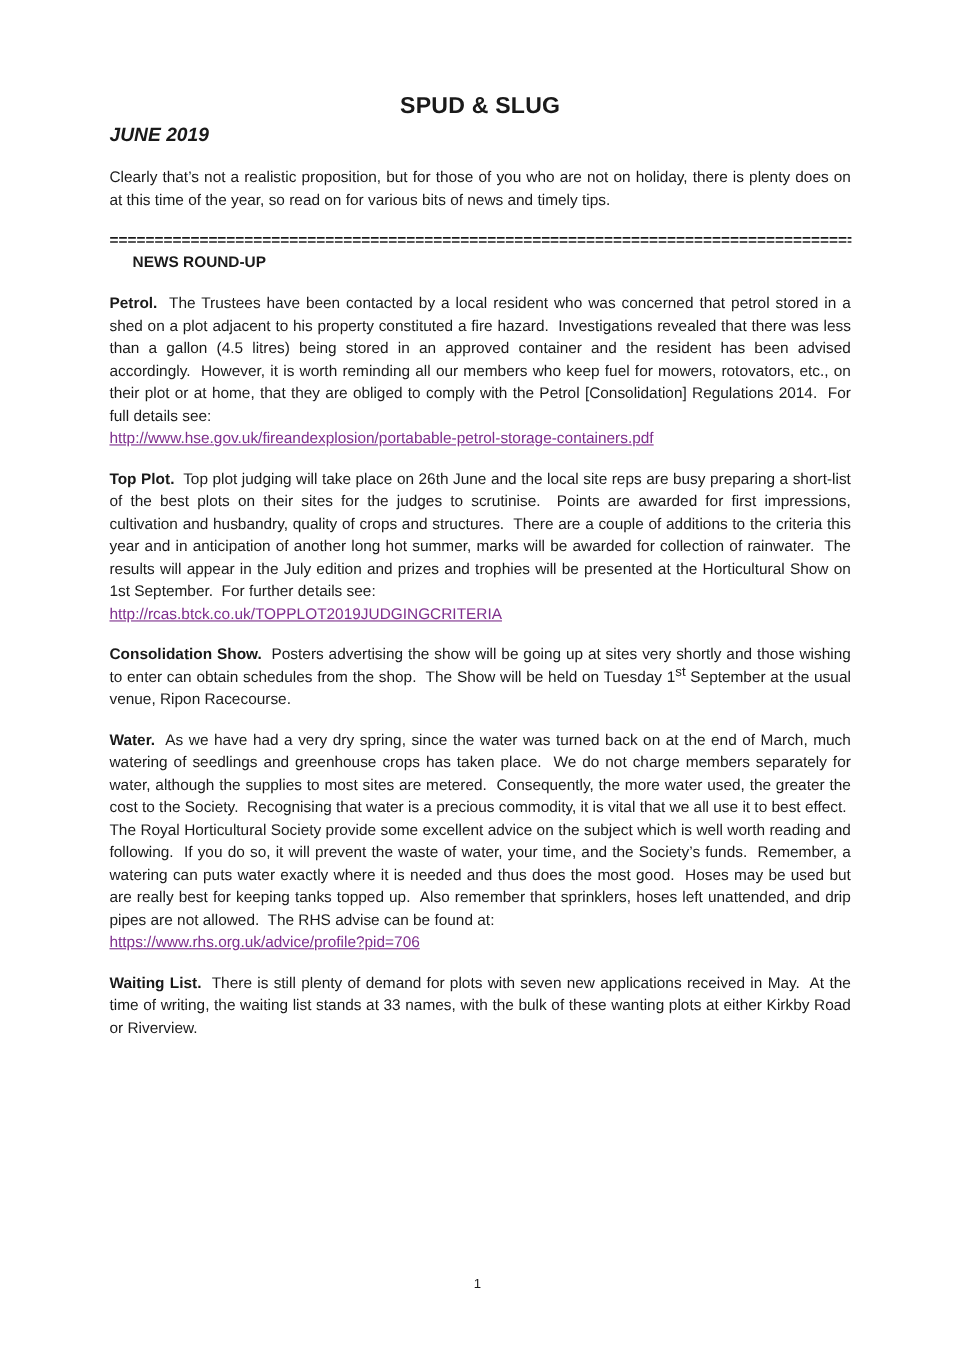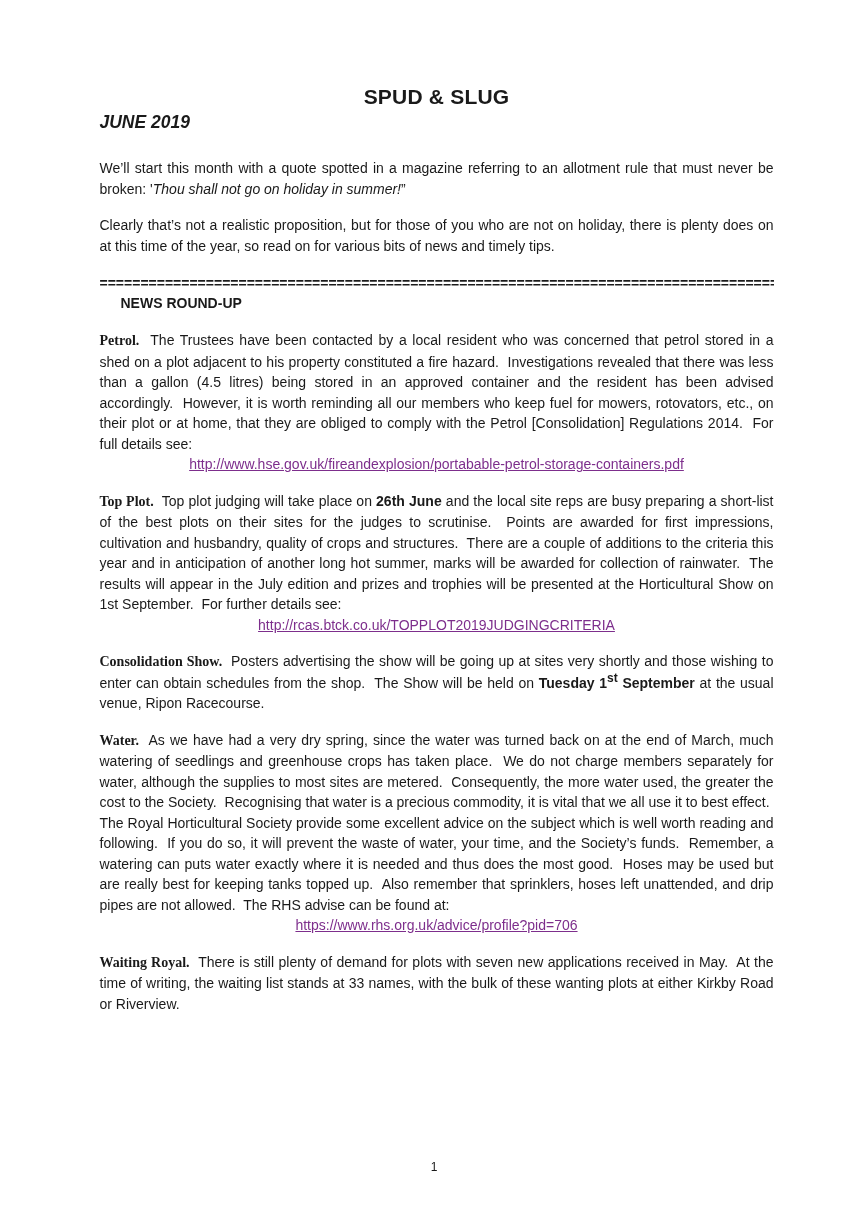--- a/index.html
+++ b/index.html
@@ -46,62 +46,61 @@
     white-space: nowrap;
     overflow: hidden;
   }
   .news-heading {
     font-weight: 700;
     font-size: 14px;
     line-height: 21px;
     text-align: left;
     padding-left: 21px;
   }
-  .lead { font-weight: 700; font-family: Liberation Serif, serif; }
+  .lead { font-weight: 700; }
   .it { font-style: italic; }
-  b { font-weight: 700; }
+  b { font-weight: 400; }
   sup { font-size: 12px; line-height: 0; }
   a.link {
     color: #7d2e8c;
     text-decoration: underline;
     display: block;
-    text-align: center;
+    text-align: left;
     cursor: pointer;
   }
   .footer {
     position: absolute;
     top: 1160px;
     left: 0;
     width: 100%;
     text-align: center;
     font-size: 12px;
     color: #1a1a1a;
   }
 </style>
 </head>
 <body>
 
 <div class="page">
 
   <h1 class="title">SPUD &amp; SLUG</h1>
   <h2 class="date">JUNE 2019</h2>
 
-  <p class="para first-para"><span>We’ll start this month with a quote spotted in a magazine referring to an allotment rule that must never be broken: '</span><span class="it">Thou shall not go on holiday in summer!</span><span>”</span></p>
 
   <p class="para">Clearly that’s not a realistic proposition, but for those of you who are not on holiday, there is plenty does on at this time of the year, so read on for various bits of news and timely tips.</p>
 
   <div class="sep">===============================================================================================</div>
   <div class="news-heading">NEWS ROUND-UP</div>
 
   <p class="para"><span class="lead">Petrol.</span><span>&nbsp; The Trustees have been contacted by a local resident who was concerned that petrol stored in a shed on a plot adjacent to his property constituted a fire hazard.&nbsp; Investigations revealed that there was less than a gallon (4.5 litres) being stored in an approved container and the resident has been advised accordingly.&nbsp; However, it is worth reminding all our members who keep fuel for mowers, rotovators, etc., on their plot or at home, that they are obliged to comply with the Petrol [Consolidation] Regulations 2014.&nbsp; For full details see:</span><a class="link" href="#">http://www.hse.gov.uk/fireandexplosion/portabable-petrol-storage-containers.pdf</a></p>
 
   <p class="para"><span class="lead">Top Plot.</span><span>&nbsp; Top plot judging will take place on </span><b>26th June</b><span> and the local site reps are busy preparing a short-list of the best plots on their sites for the judges to scrutinise.&nbsp; Points are awarded for first impressions, cultivation and husbandry, quality of crops and structures.&nbsp; There are a couple of additions to the criteria this year and in anticipation of another long hot summer, marks will be awarded for collection of rainwater.&nbsp; The results will appear in the July edition and prizes and trophies will be presented at the Horticultural Show on 1st September.&nbsp; For further details see:</span><a class="link" href="#">http://rcas.btck.co.uk/TOPPLOT2019JUDGINGCRITERIA</a></p>
 
   <p class="para"><span class="lead">Consolidation Show.</span><span>&nbsp; Posters advertising the show will be going up at sites very shortly and those wishing to enter can obtain schedules from the shop.&nbsp; The Show will be held on </span><b>Tuesday 1</b><sup><b>st</b></sup><b> September</b><span> at the usual venue, Ripon Racecourse.</span></p>
 
   <p class="para"><span class="lead">Water.</span><span>&nbsp; As we have had a very dry spring, since the water was turned back on at the end of March, much watering of seedlings and greenhouse crops has taken place.&nbsp; We do not charge members separately for water, although the supplies to most sites are metered.&nbsp; Consequently, the more water used, the greater the cost to the Society.&nbsp; Recognising that water is a precious commodity, it is vital that we all use it to best effect.&nbsp; The Royal Horticultural Society provide some excellent advice on the subject which is well worth reading and following.&nbsp; If you do so, it will prevent the waste of water, your time, and the Society’s funds.&nbsp; Remember, a watering can puts water exactly where it is needed and thus does the most good.&nbsp; Hoses may be used but are really best for keeping tanks topped up.&nbsp; Also remember that sprinklers, hoses left unattended, and drip pipes are not allowed.&nbsp; The RHS advise can be found at:</span><a class="link" href="#">https://www.rhs.org.uk/advice/profile?pid=706</a></p>
 
 
-  <p class="para"><span class="lead">Waiting Royal.</span><span>&nbsp; There is still plenty of demand for plots with seven new applications received in May.&nbsp; At the time of writing, the waiting list stands at 33 names, with the bulk of these wanting plots at either Kirkby Road or Riverview.</span></p>
+  <p class="para"><span class="lead">Waiting List.</span><span>&nbsp; There is still plenty of demand for plots with seven new applications received in May.&nbsp; At the time of writing, the waiting list stands at 33 names, with the bulk of these wanting plots at either Kirkby Road or Riverview.</span></p>
 
   <div class="footer">1</div>
 
 </div>
 
 </body></html>

